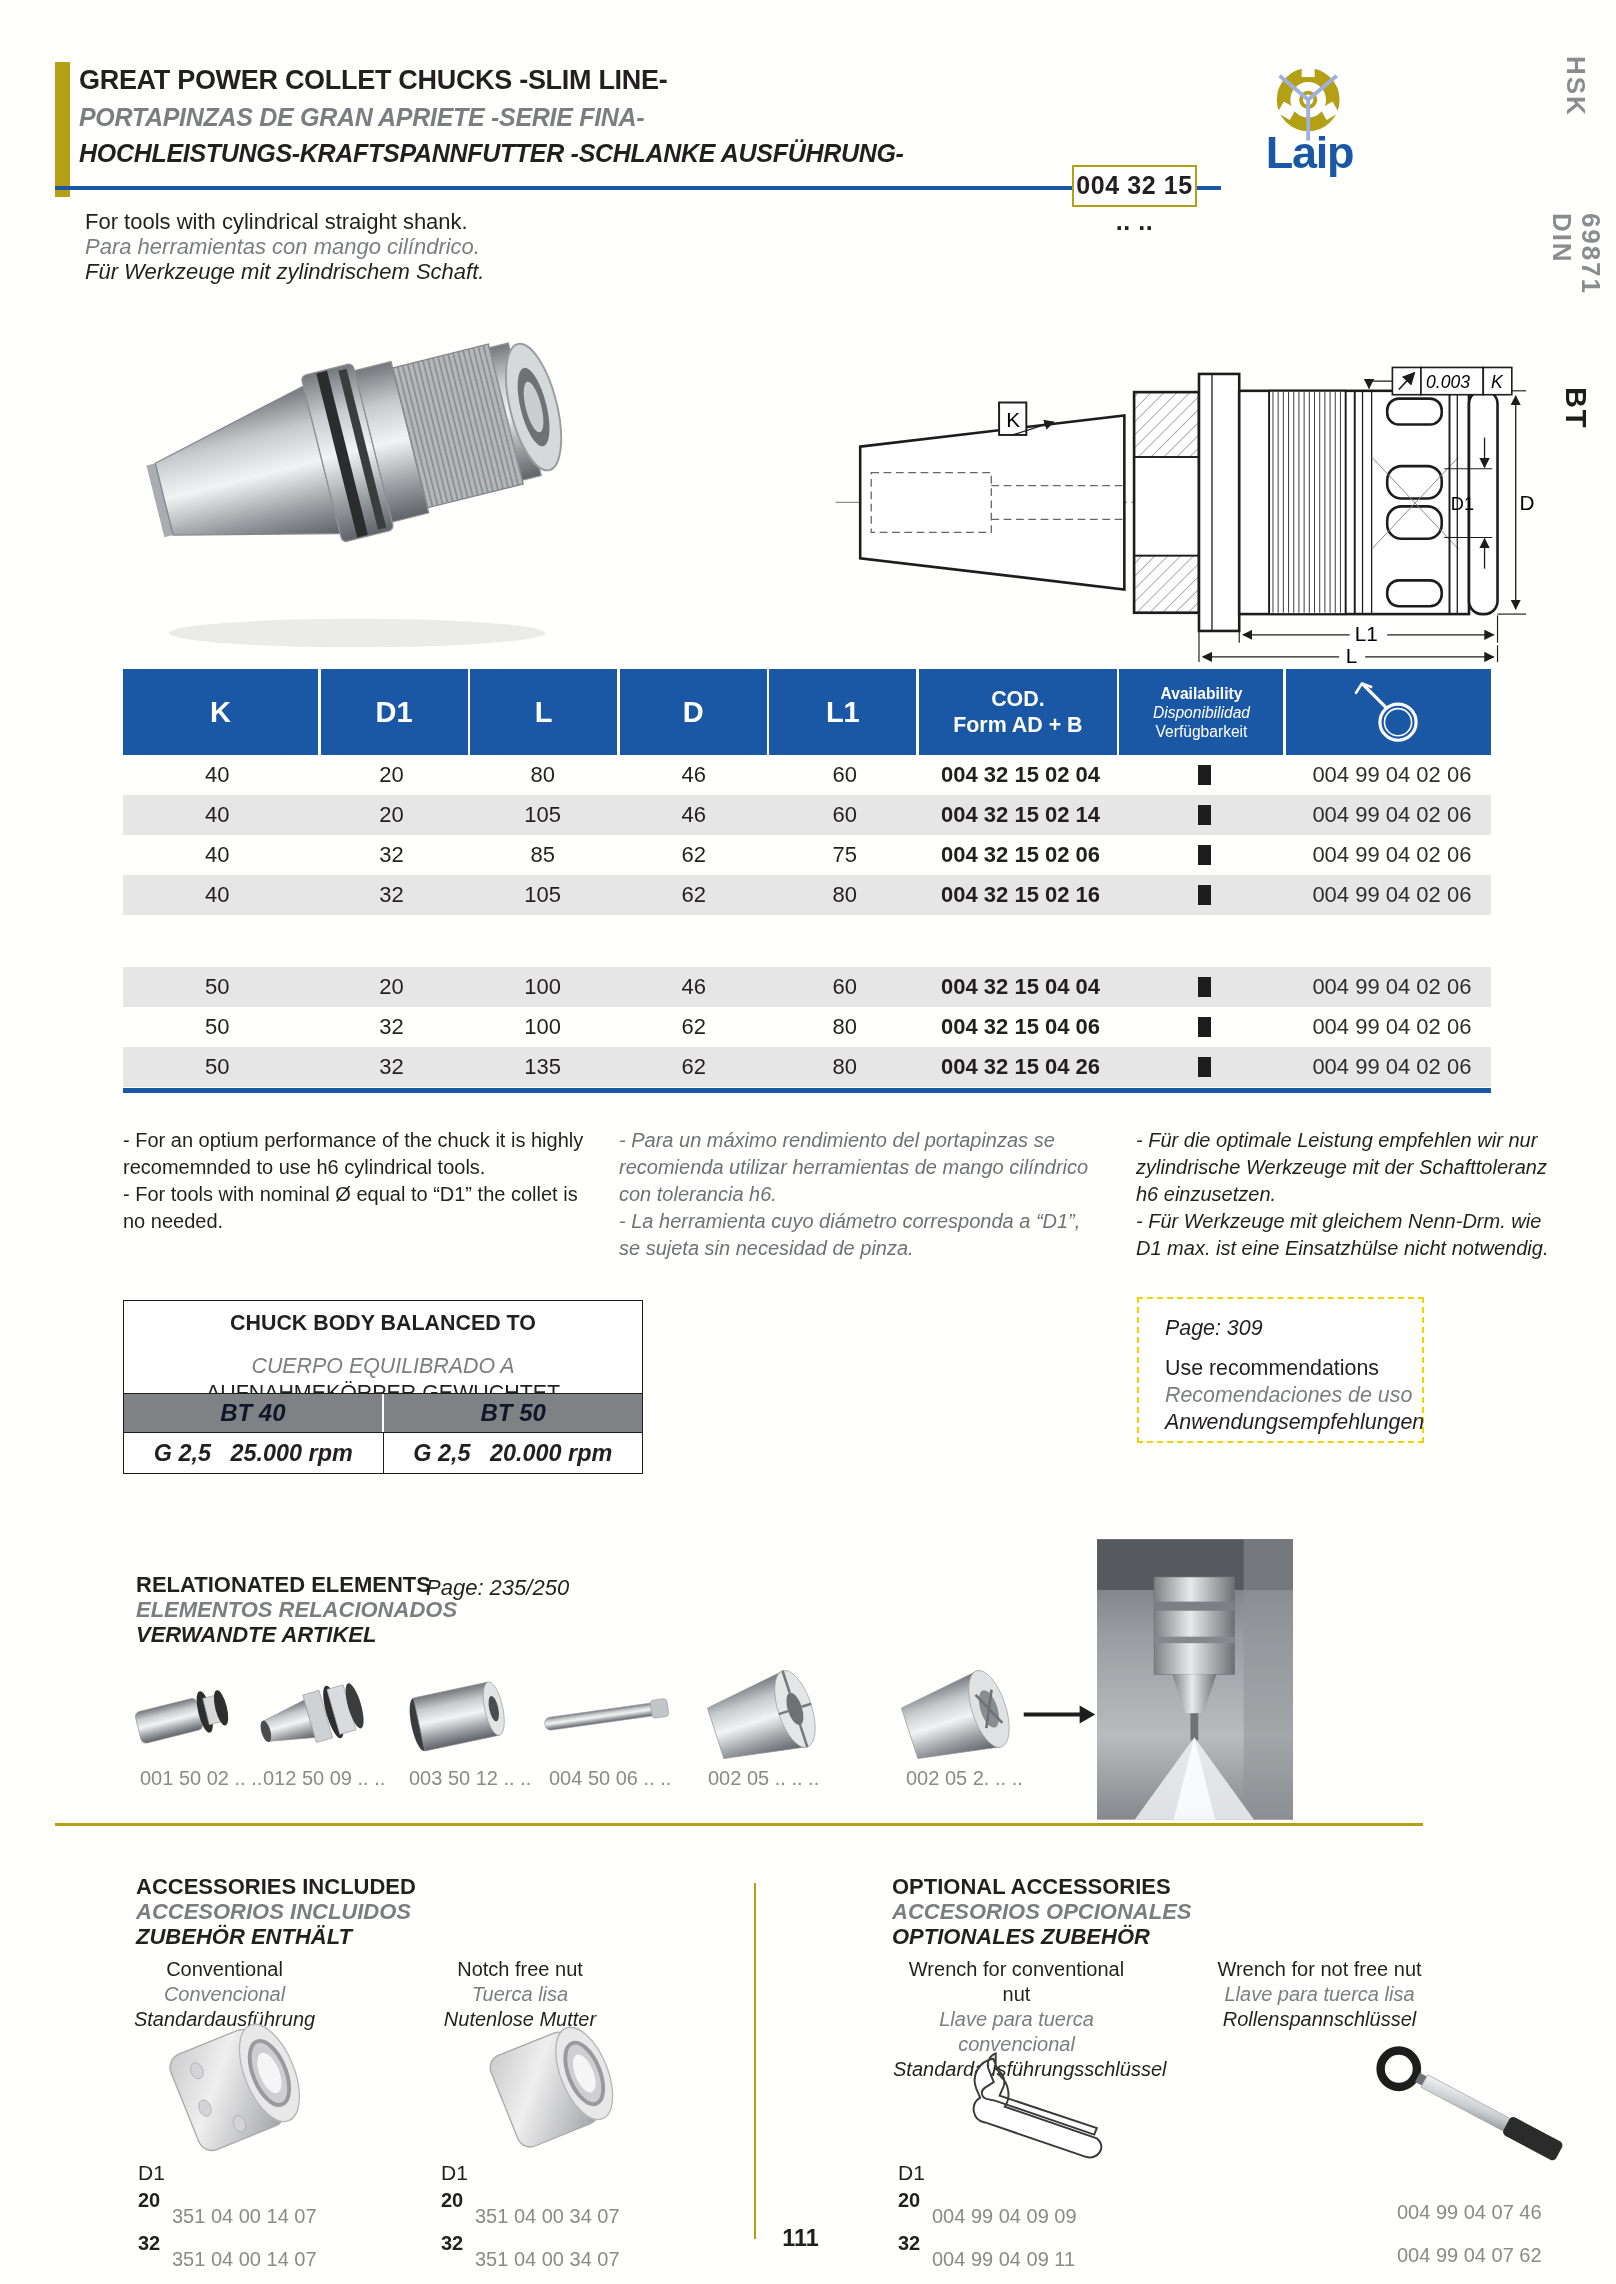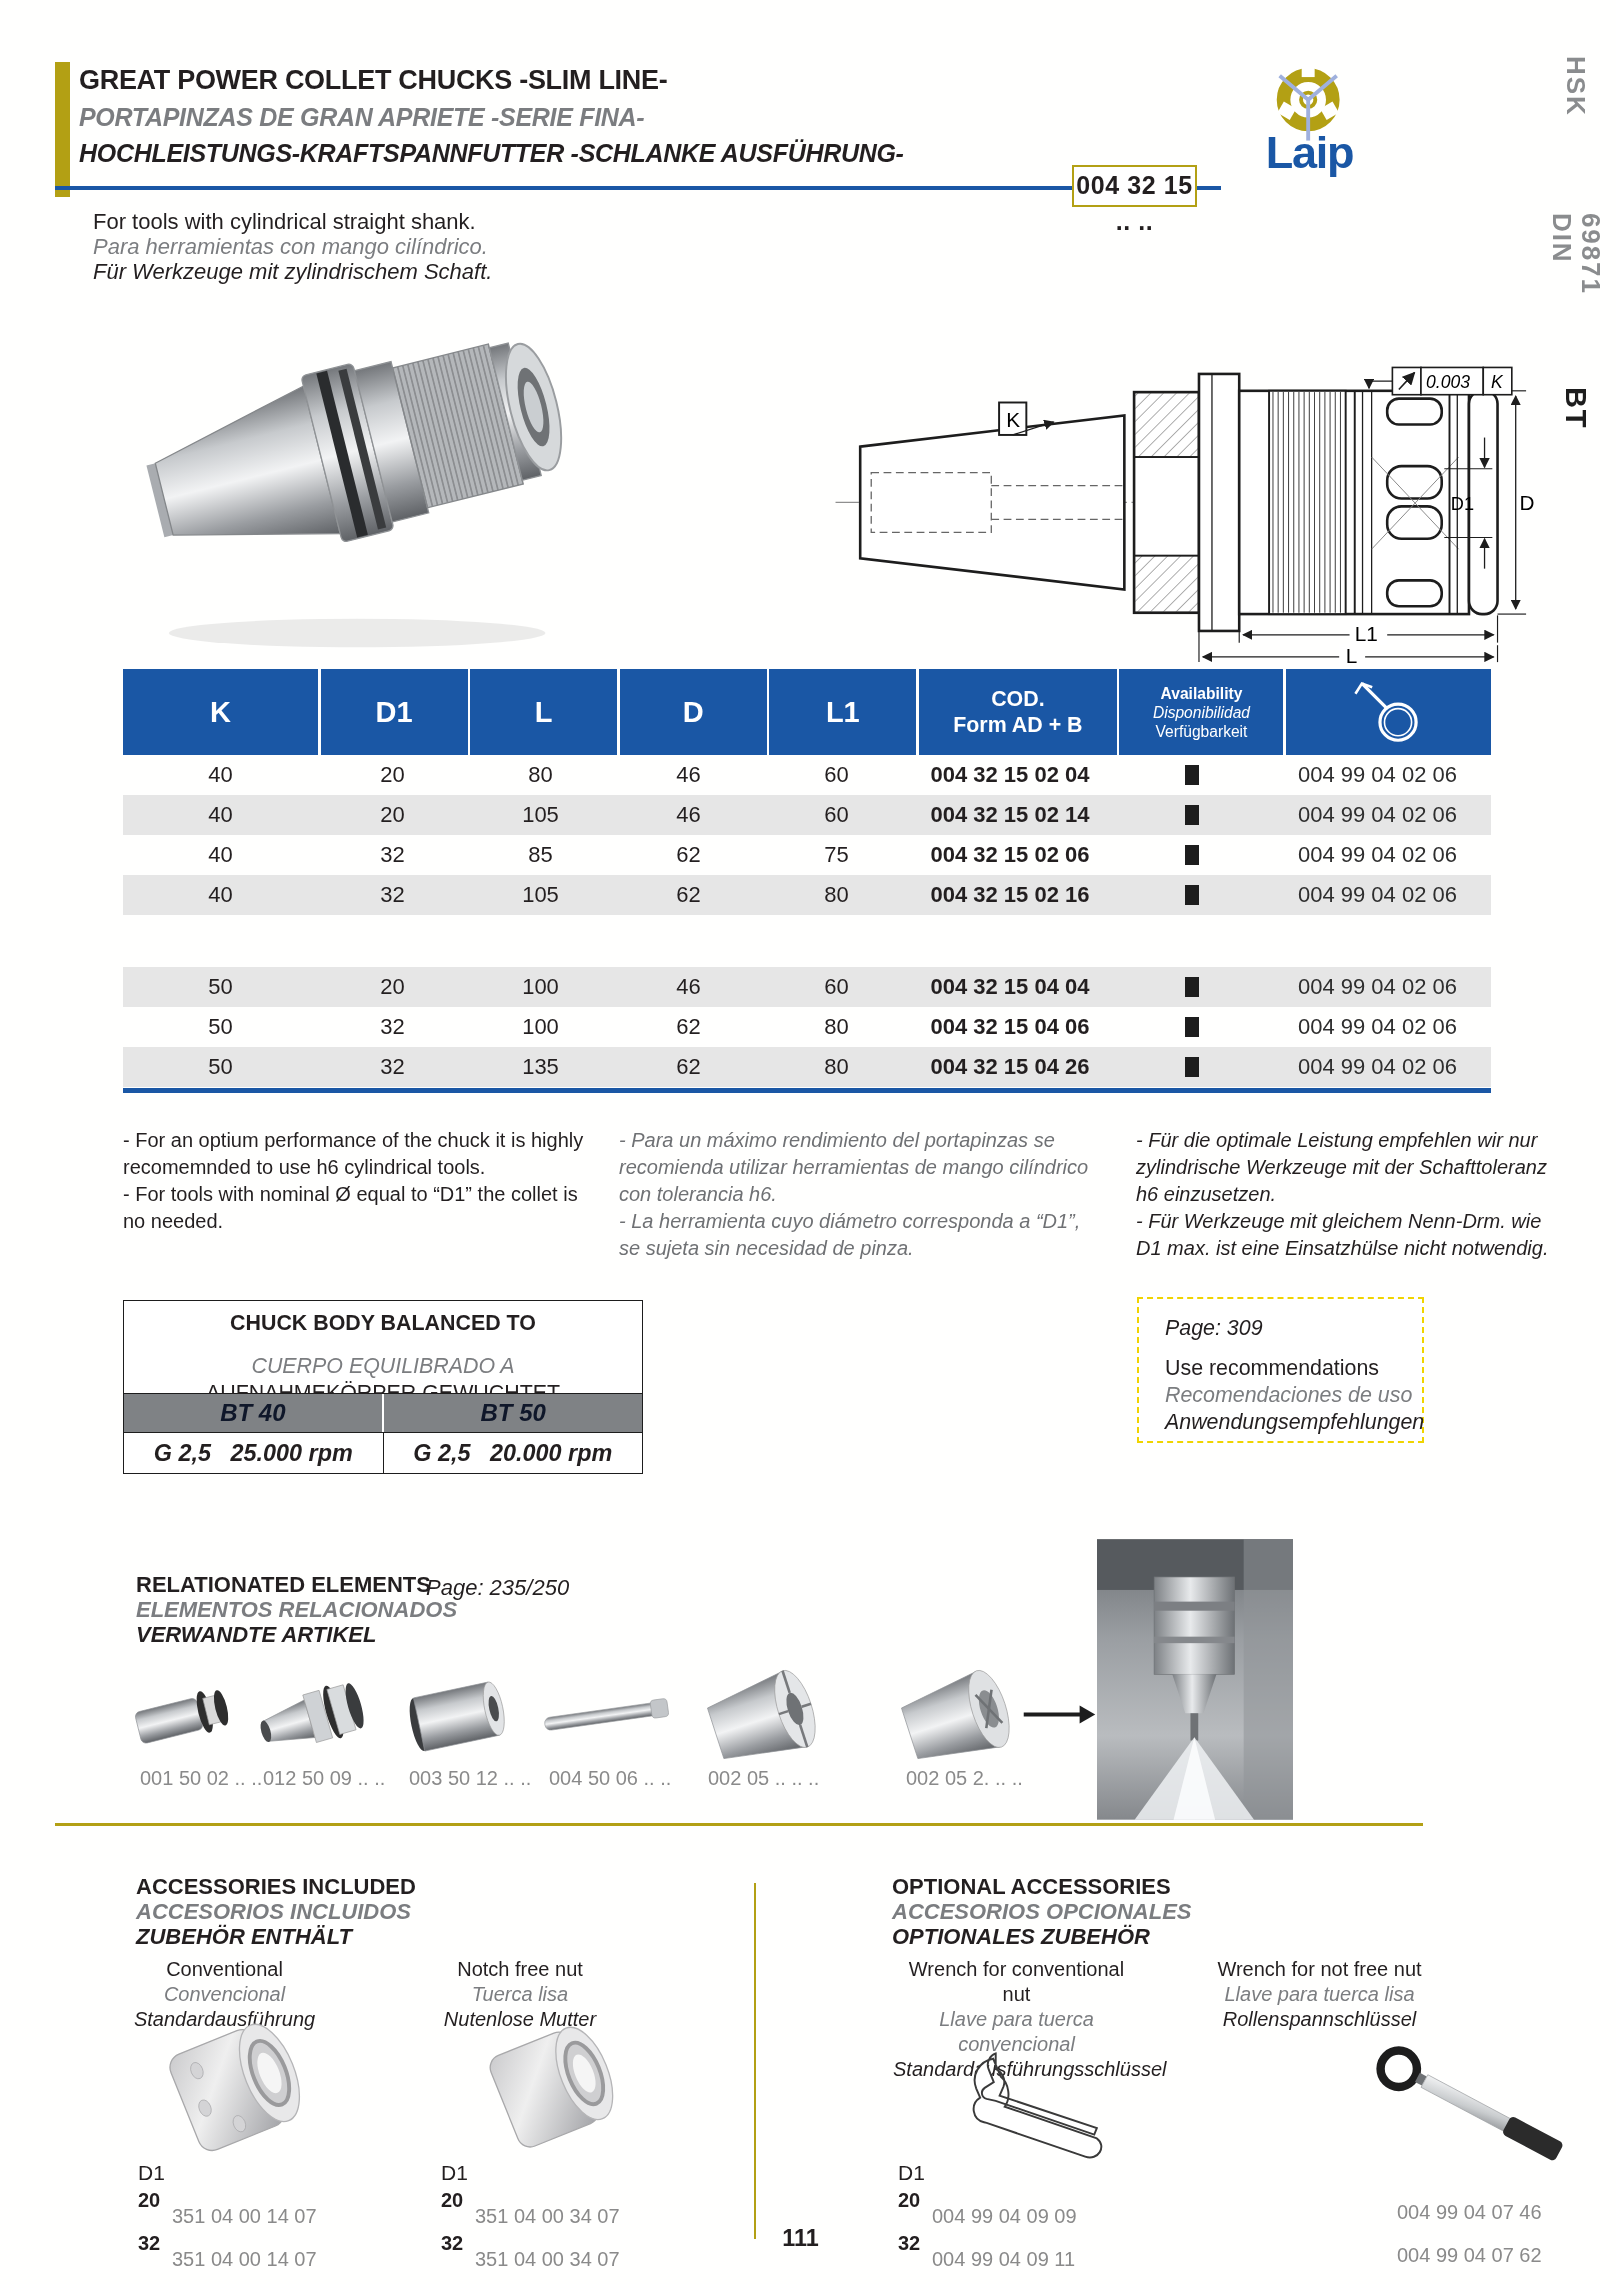--- a/index.html
+++ b/index.html
@@ -22,34 +22,34 @@
   .code-box{left:1072px;top:165px;width:125px;height:42px;background:#fff;border:2.6px solid var(--gold);
             font-size:25px;font-weight:bold;text-align:center;line-height:36px;letter-spacing:0.6px;z-index:3;}
   .logo-text{left:1235px;top:127px;width:149px;text-align:center;font-size:45px;font-weight:bold;
              color:var(--blue);letter-spacing:-1.3px;}
   .side-tab{writing-mode:vertical-lr;text-orientation:sideways;font-weight:bold;color:#8a8c8e;
             font-size:26px;letter-spacing:1.9px;line-height:29px;}
   .side-tab div{display:block;}
   .tab-hsk{left:1561px;top:56px;}
   .tab-din{left:1547px;top:213px;}
   .tab-bt{left:1561px;top:387px;color:#1d1d1d;font-size:29px;}
-  .intro{left:93px;top:209px;font-size:22px;line-height:25px;}
+  .intro{left:85px;top:209px;font-size:22px;line-height:25px;}
 
   
   .tbl{left:123px;top:669px;width:1368px;}
   .thead{display:flex;gap:2.6px;height:86px;}
   .thead .hc{background:var(--blue);color:#fff;display:flex;flex-direction:column;align-items:center;justify-content:center;}
   .hc .big{font-size:29px;font-weight:bold;}
   .hc .med{font-size:21.4px;font-weight:bold;line-height:26px;text-align:center;}
   .hc .sm1{font-size:15.6px;font-weight:bold;line-height:19px;}
   .hc .sm2{font-size:15.6px;font-style:italic;line-height:19px;}
   .hc .sm3{font-size:15.6px;line-height:19px;}
   .c-k{width:195px;} .c-d1{width:147px;} .c-l{width:147px;} .c-d{width:147px;} .c-l1{width:147px;}
   .c-cod{width:198px;} .c-av{width:164px;} .c-ic{width:205px;}
-  .trow{display:flex;gap:1px;height:40px;margin-top:0;}
+  .trow{display:flex;gap:9px;height:40px;margin-top:0;}
   .trow.alt{background:var(--rowgray);}
   .trow .tc{display:flex;align-items:center;justify-content:center;font-size:22px;}
   .trow .cod{font-weight:bold;}
   .trow .acc{color:#2e2e2e;}
   .sq{width:13.6px;height:19.5px;background:#1d1d1d;}
   .tgap{height:52px;}
   .tbl-rule{height:4.5px;background:var(--blue);margin-top:1.3px;}
 
   
   .note{top:1127px;font-size:20px;line-height:27px;}

